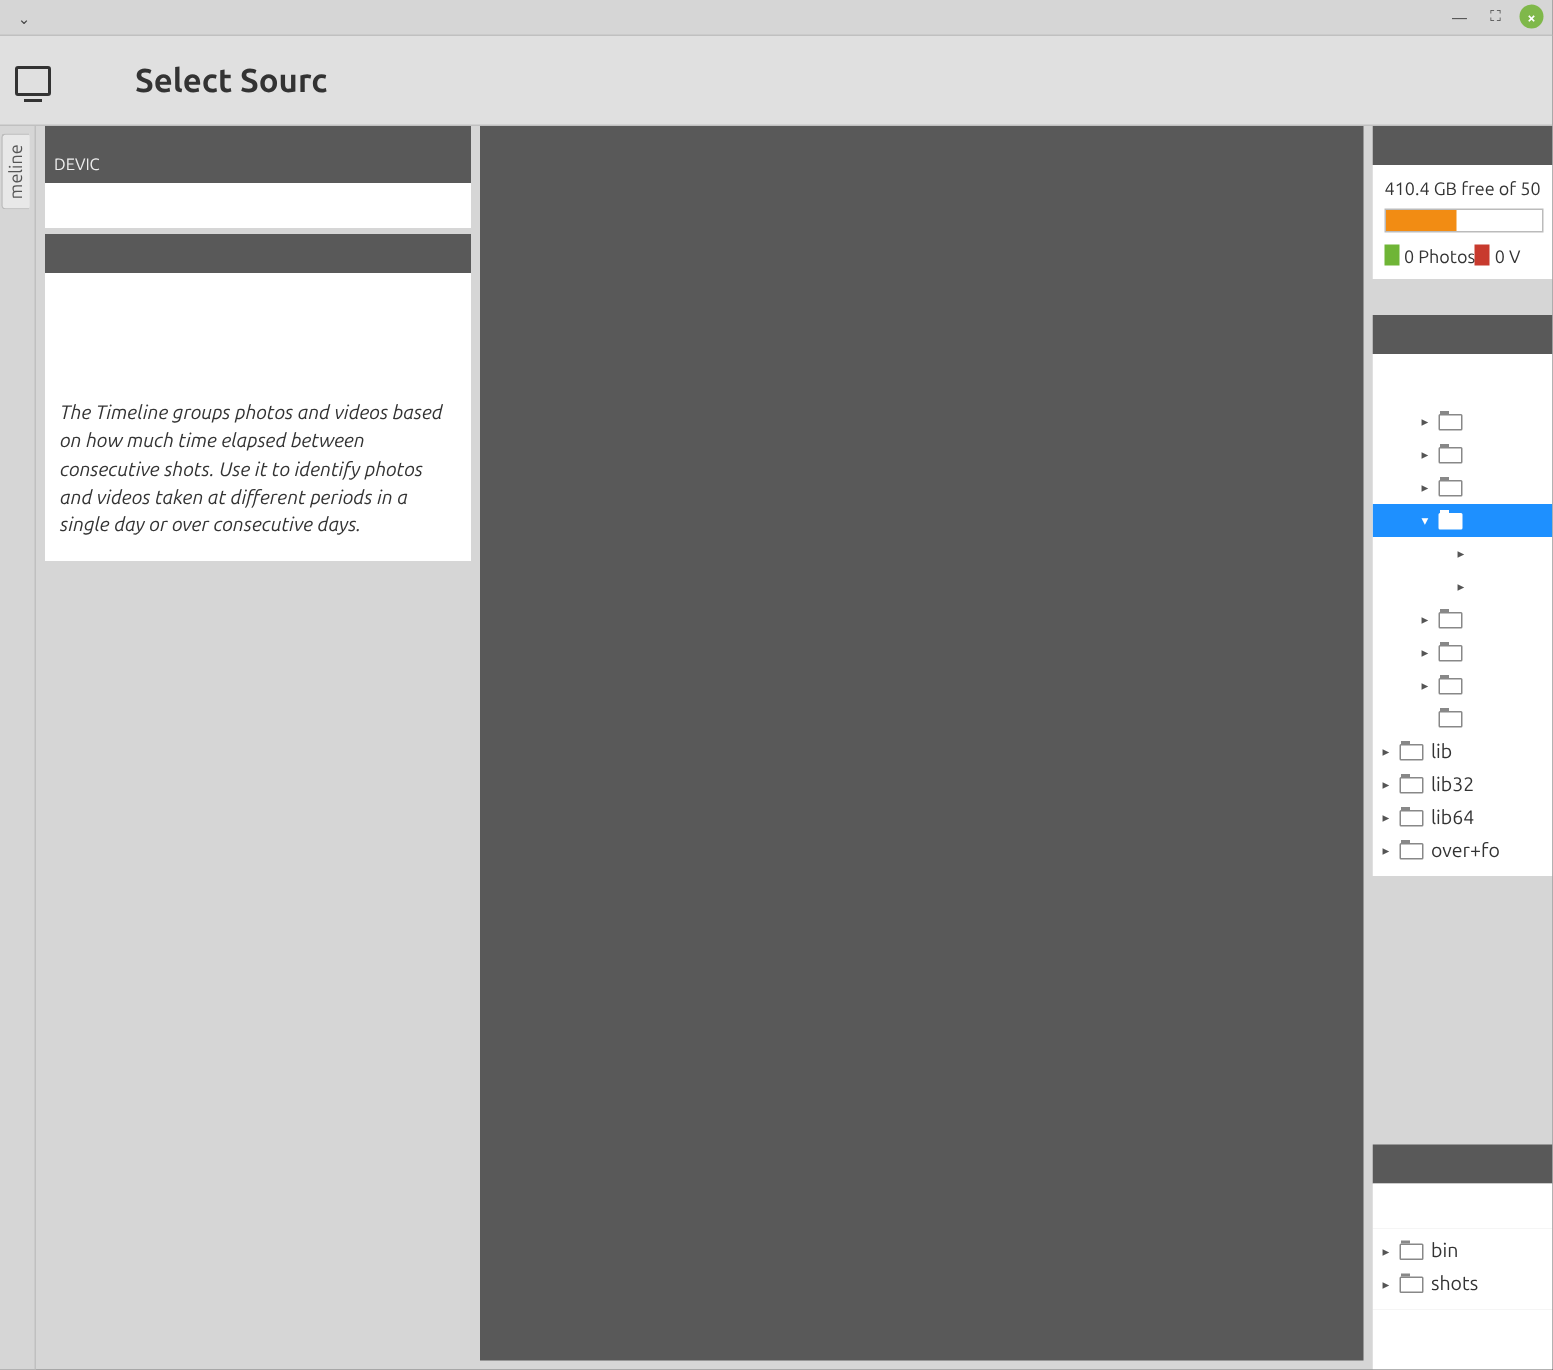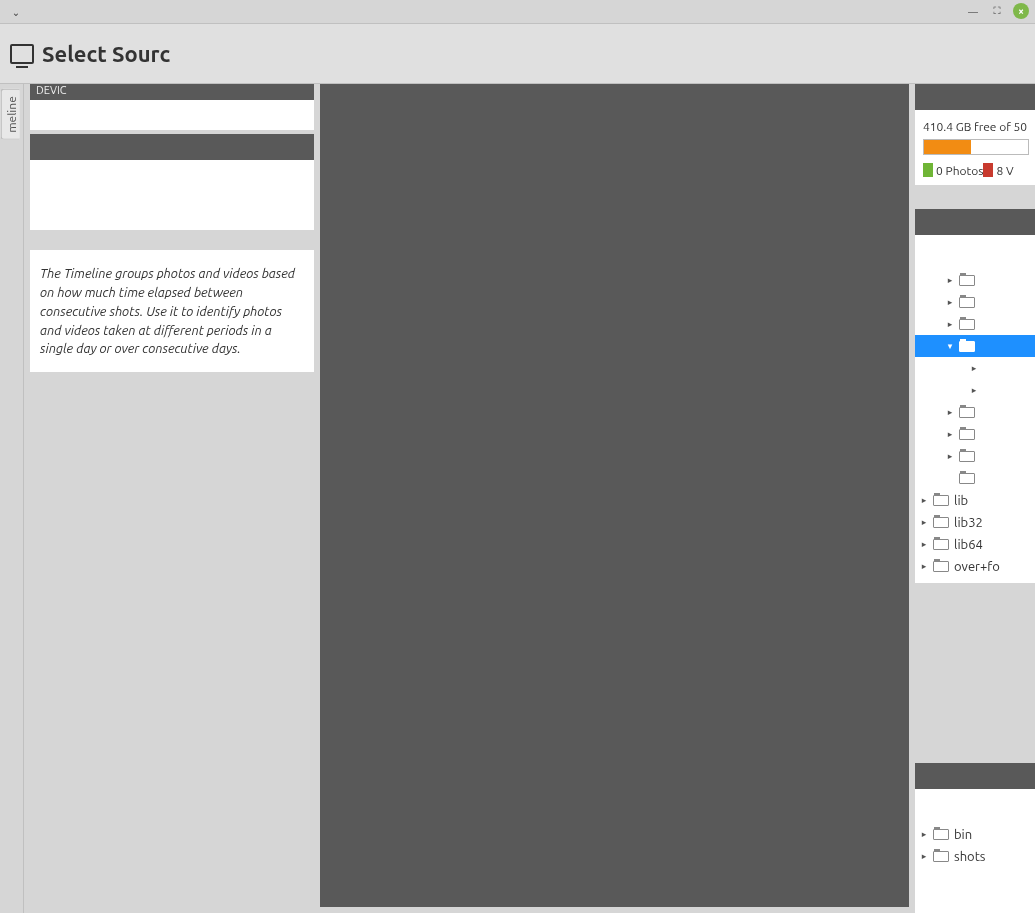--- a/index.html
+++ b/index.html
@@ -8,44 +8,44 @@
 
   
   .titlebar { height: 24px; background: #d6d6d6; display: flex; align-items: center; position: relative; border-bottom: 1px solid #c0c0c0; }
   .titlebar .left { position: absolute; left: 8px; top: 4px; display: flex; gap: 6px; }
   .titlebar .title { flex: 1; text-align: center; font-size: 13px; font-weight: bold; color: #444; }
   .titlebar .right { position: absolute; right: 6px; top: 3px; display: flex; gap: 8px; align-items: center; }
   .win-btn { width: 16px; height: 16px; display: inline-flex; align-items: center; justify-content: center; font-size: 10px; color: #444; }
   .win-close { width: 16px; height: 16px; border-radius: 50%; background: #7fb84a; display: inline-flex; align-items: center; justify-content: center; color: #fff; font-size: 10px; font-weight: bold; }
 
   
-  .header { height: 60px; background: #e0e0e0; display: flex; align-items: center; padding: 0 10px; border-bottom: 1px solid #c0c0c0; overflow: hidden; white-space: nowrap; }
+  .header { height: 60px; background: #e0e0e0; display: flex; align-items: center; padding: 0 10px; border-bottom: 1px solid #c0c0c0; overflow: hidden; white-space: nowrap; gap: 48px; }
   .header .monitor-icon { width: 24px; height: 20px; border: 2px solid #333; border-radius: 2px; margin-right: 8px; position: relative; flex: 0 0 auto; }
   .header .monitor-icon::after { content: ""; position: absolute; bottom: -6px; left: 4px; right: 4px; height: 2px; background: #333; }
   .header .select-source { font-size: 22px; font-weight: 600; color: #333; }
 
   
   .main { flex: 1; display: flex; background: #d6d6d6; position: relative; }
 
   
   .vtab { width: 24px; background: #d6d6d6; border-right: 1px solid #c0c0c0; display: flex; align-items: flex-start; justify-content: center; padding-top: 6px; }
   .vtab-inner { transform: rotate(-90deg) translateX(-18px); transform-origin: center; font-size: 12px; color: #555; white-space: nowrap; text-align:center; }
   .vtab-box { background:#e8e8e8; border:1px solid #bcbcbc; border-bottom:none; padding:3px 6px 2px 6px; border-radius:3px 3px 0 0;}
 
   
   .leftcol { width: 290px; display: flex; flex-direction: column; gap: 0; }
   .panel-dark { background: #595959; color: #eee; }
   .panel-white { background: #fff; }
   .left-margin { margin-left: 6px; }
 
-  .devices-header { height: 16px; margin-top:0; padding: 0 6px 0 6px; font-size:11px; letter-spacing:0; color:#eee; overflow:hidden; }
+  .devices-header { height: 38px; margin-top:0; padding: 20px 6px 0 6px; font-size:11px; letter-spacing:0; color:#eee; overflow:hidden; }
   .devices-blank { height: 30px; }
   .timeline-bar1 { height: 26px; margin-top:0; }
   .timeline-blank2 { height: 70px; }
-  .timeline-help { padding: 14px 10px; font-style: italic; font-size: 13px; color: #333; line-height: 1.45; margin-top: 20px; overflow:hidden; }
+  .timeline-help { padding: 14px 10px; font-style: italic; font-size: 13px; color: #333; line-height: 1.45; margin-top: 0; overflow:hidden; }
 
   
   .center { flex: 1; background: #595959; margin: 0 6px 6px 6px; }
 
   
   .rightcol { width: 120px; display: flex; flex-direction: column; margin-right: 0; overflow:hidden; }
   .right-section-header { height: 26px; background: #595959; }
   .storage-panel { background: #fff; padding: 10px 6px 8px 8px; white-space: nowrap; overflow:hidden; }
   .storage-text { font-size: 12px; color: #333; margin-bottom: 6px; }
   .storage-bar { height: 16px; width: 100%; background: #fff; border: 1px solid #bbb; margin-bottom: 8px; position: relative; }
@@ -114,21 +114,21 @@
 
   <div class="rightcol">
     <div class="right-section-header"></div>
     <div class="storage-panel">
       <div class="storage-text">410.4 GB free of 50</div>
       <div class="storage-bar">
         <div class="storage-fill" style="width: 45%;"></div>
       </div>
       <div class="legend">
         <span><span class="legend-sw sw-green"></span><span>0 Photos</span></span>
-        <span><span class="legend-sw sw-red"></span><span>8 V</span></span>
+        <span><span class="legend-sw sw-red"></span><span>0 V</span></span>
       </div>
     </div>
 
     <div class="right-gap"></div>
     <div class="right-section-header"></div>
     <div style="background:#fff; height:30px"></div>
     <div class="tree-panel" id="tree1">
         <div class="tree-row pad1">
           <span class="tree-arrow">▸</span>
           <span class="folder"></span>

